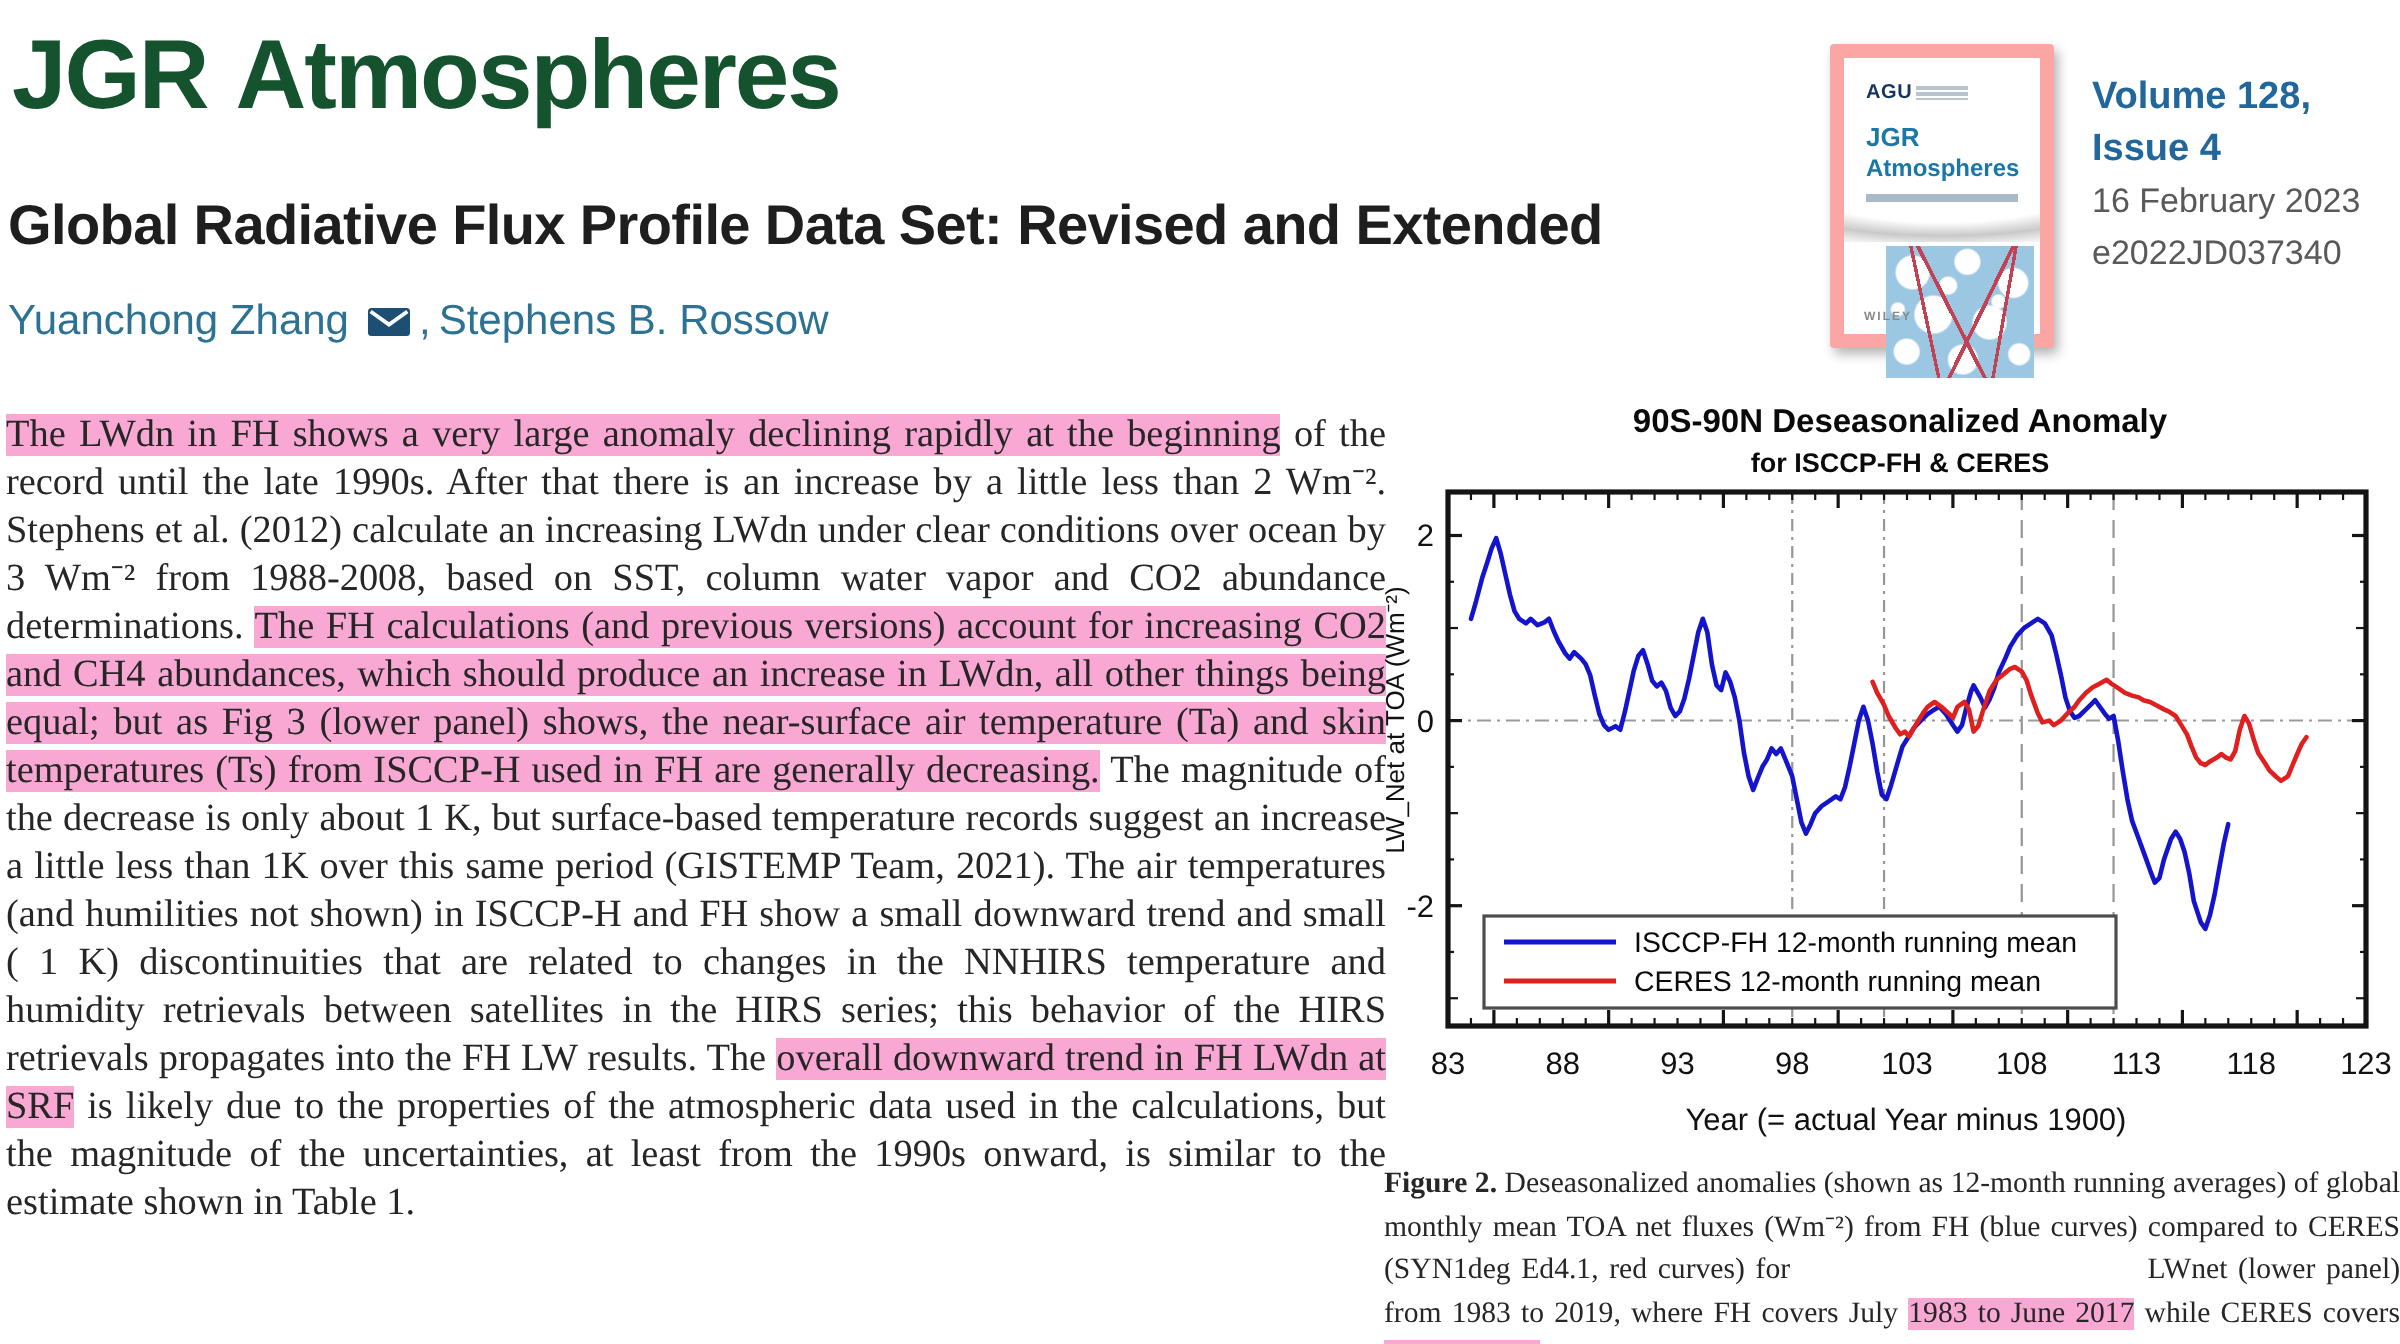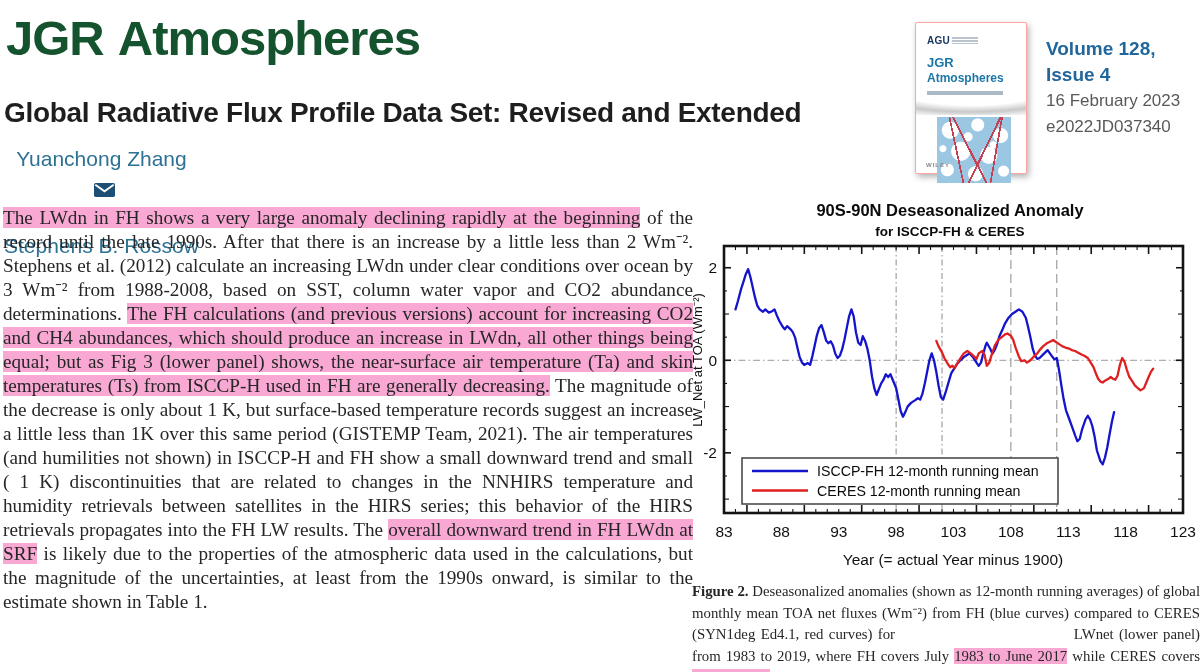--- a/index.html
+++ b/index.html
@@ -6,26 +6,26 @@
   html,body { background:#ffffff; }
   .page {
     position:relative; width:1200px; height:672px; background:#fff;
     font-family:"Liberation Sans", sans-serif; overflow:hidden;
   }
   
   .logo { position:absolute; left:6px; top:10px; font-size:49px; letter-spacing:-1px; color:#14532d; }
   .logo .acr { font-weight:800; margin-right:14px; }
   .logo .nm  { font-weight:700; }
   .title { position:absolute; left:4px; top:97px; width:880px; font-size:28px; font-weight:700; color:#1e1e1e; letter-spacing:-0.3px; }
-  .authors { position:absolute; left:4px; top:147px; font-size:21px; color:#2d7193; display:flex; align-items:center; gap:4px;flex-direction:column; }
+  .authors { position:absolute; left:4px; top:147px; font-size:21px; color:#2d7193; display:flex; align-items:center; gap:4px; }
   .authors .env { display:inline-block; margin-left:6px; margin-top:3px; }
   
   .cover {
     position:absolute; left:915px; top:22px; width:112px; height:152px; background:#fff;
-    border:1px solid #fca5a5; box-shadow:2px 3px 6px rgba(0,0,0,0.30); border-radius:2px;
+    border:7px solid #fca5a5; box-shadow:2px 3px 6px rgba(0,0,0,0.30); border-radius:2px;
   }
   .cover .agu { position:absolute; left:11px; top:12px; font-size:10px; font-weight:800; color:#16355e; letter-spacing:0.3px; }
   .cover .agu-bars { position:absolute; left:36px; top:14px; width:26px; height:7px;
     background:linear-gradient(#b9c4cf 0 2px, transparent 2px 3px, #b9c4cf 3px 5px, transparent 5px 6px, #b9c4cf 6px 7px); }
   .cover .jl1 { position:absolute; left:11px; top:32px; font-size:13px; font-weight:700; color:#1b77a8; }
   .cover .jl2 { position:absolute; left:11px; top:48px; font-size:12px; font-weight:700; color:#1b77a8; }
   .cover .meta-bar { position:absolute; left:11px; top:68px; width:76px; height:3.5px; background:#a9bac6; }
   .cover .arc { position:absolute; left:0; top:76px; width:100%; height:16px;
     background:radial-gradient(120% 180% at 50% -60%, #ffffff 55%, #c9c9c9 78%, #f2f2f2 95%); }
   .cover .mosaic {

